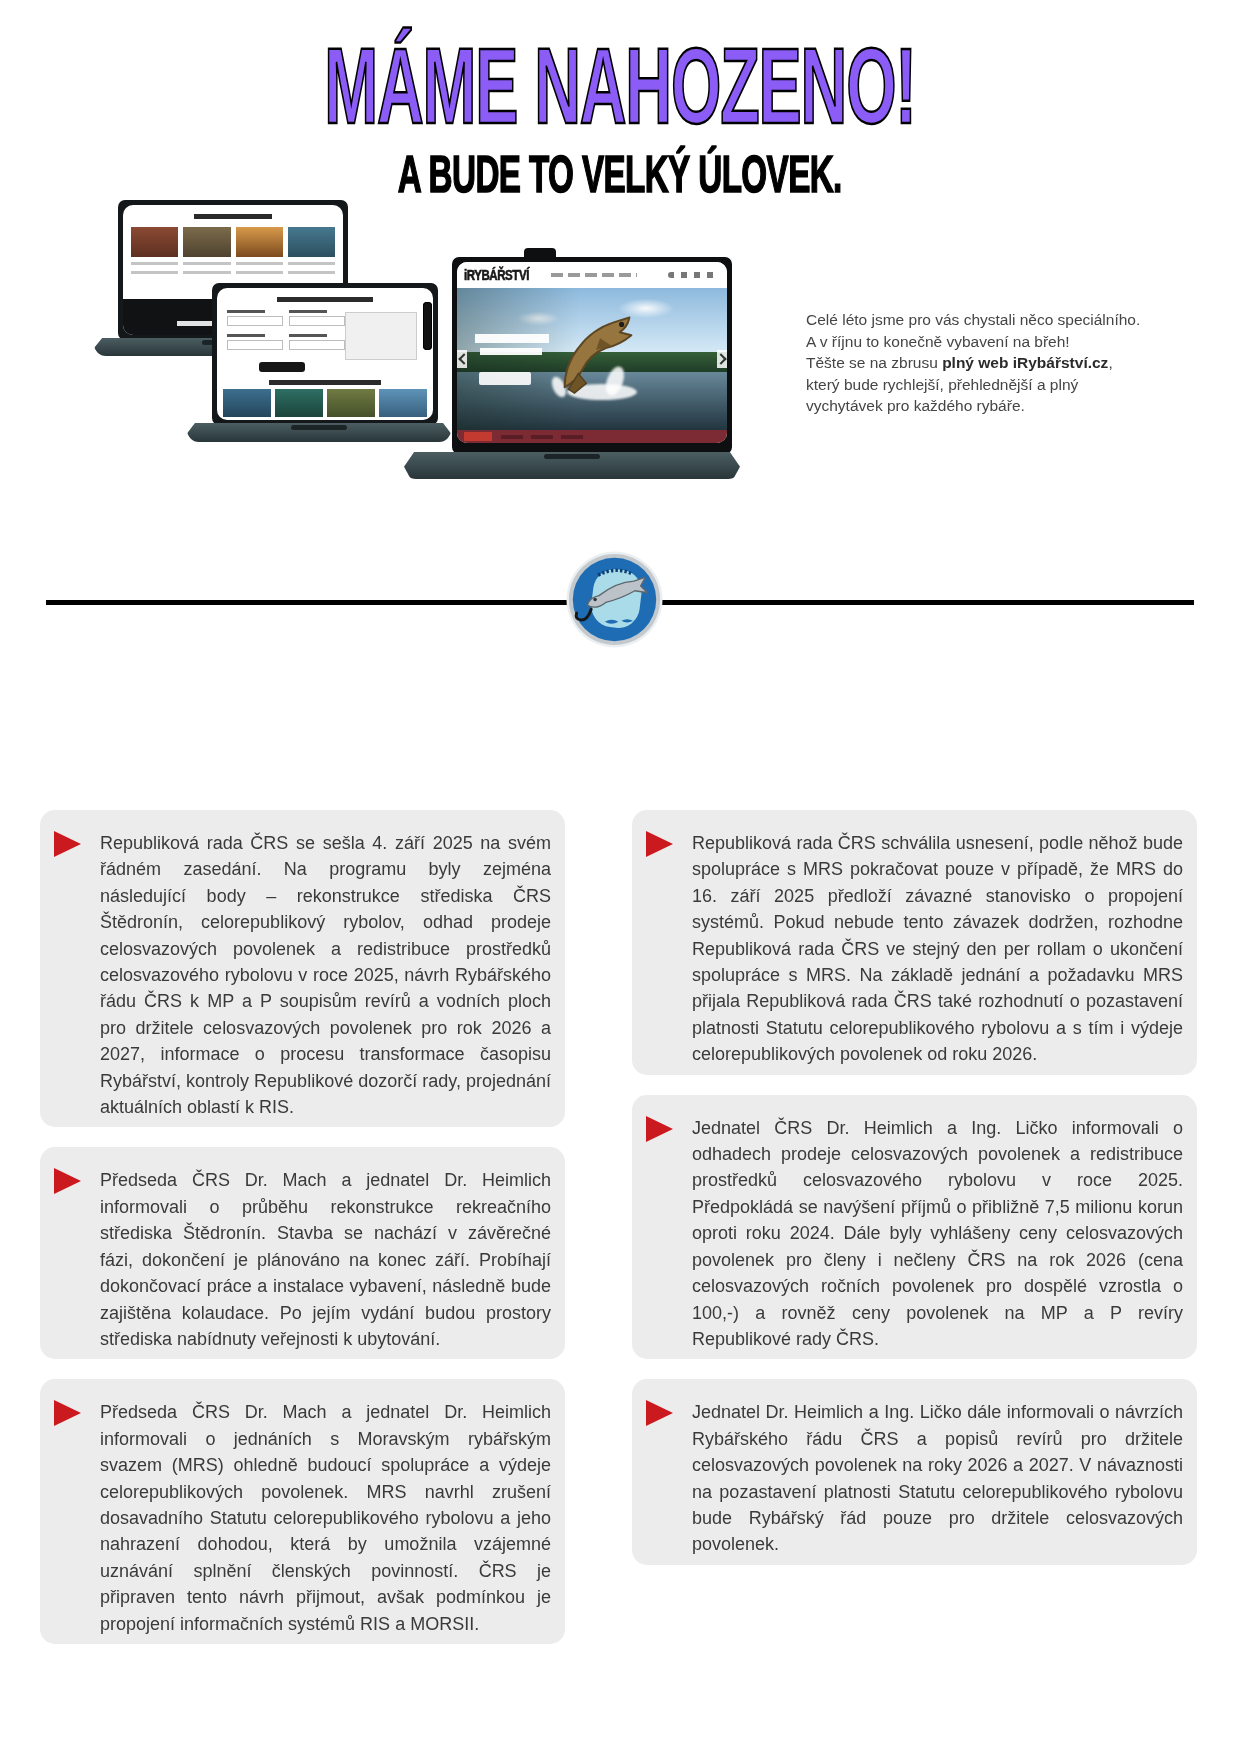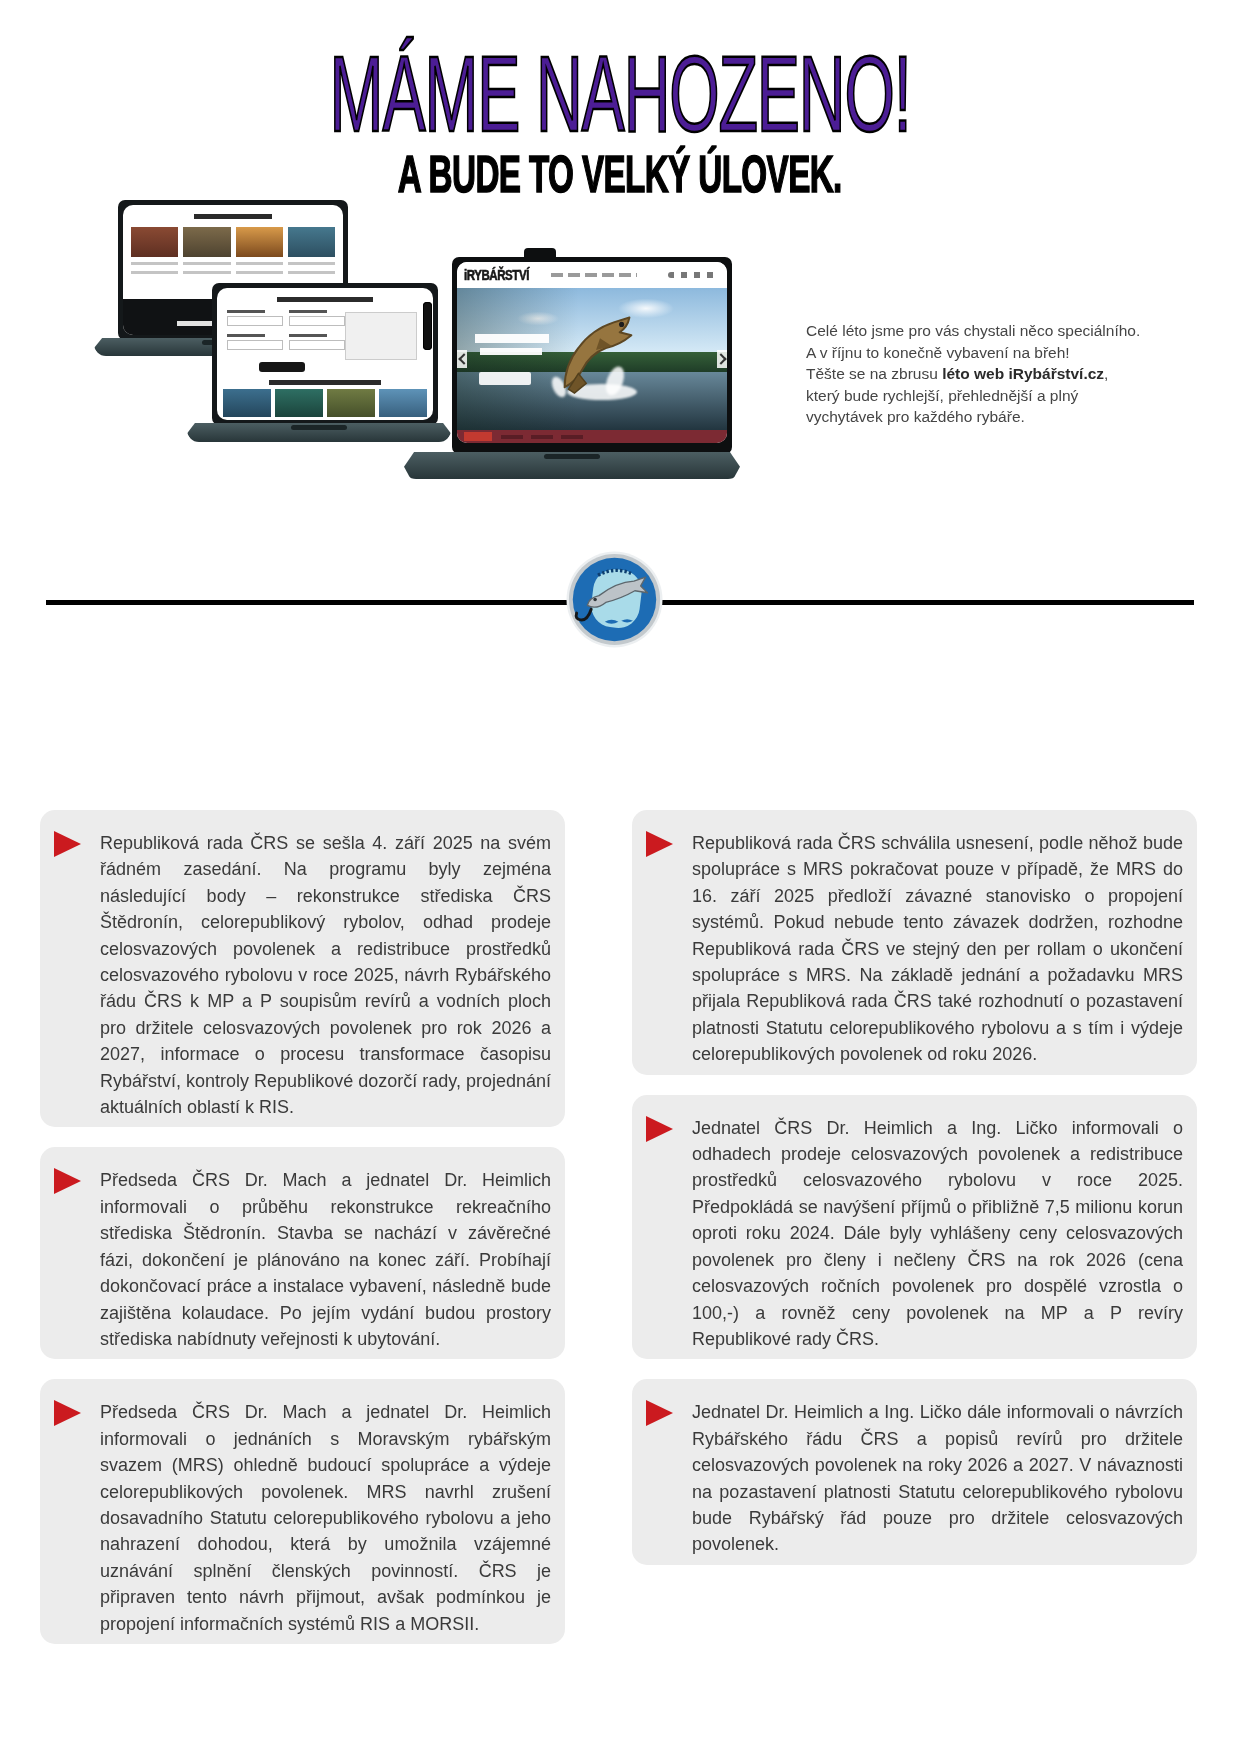--- a/index.html
+++ b/index.html
@@ -2,21 +2,21 @@
 <html><head>
 <meta charset="utf-8">
 <style>
   html,body{margin:0;padding:0;background:#fff;}
   #page{position:relative;width:1240px;height:1754px;background:#fff;overflow:hidden;
         font-family:"Liberation Sans","DejaVu Sans",sans-serif;color:#3a3a3a;}
 
   
   .center-line{position:absolute;left:0;width:1240px;text-align:center;white-space:nowrap;}
   .cond{display:inline-block;transform-origin:50% 50%;}
-  #headline{top:40px;font-size:108px;line-height:1;font-weight:400;color:#4c1d95;}
+  #headline{top:32px;font-size:108px;line-height:1;font-weight:700;color:#8b5cf6;}
   #headline .cond{transform:scaleX(.60);-webkit-text-stroke:2.5px #000;letter-spacing:-2px;}
   #subheadline{top:148px;font-size:52px;line-height:1;font-weight:700;color:#000;}
   #subheadline .cond{transform:scaleX(.64);-webkit-text-stroke:1.5px #000;letter-spacing:-1px;}
 
   
   .laptop{position:absolute;background:#14181a;border-radius:7px;box-sizing:border-box;}
   .scr{position:relative;width:100%;height:100%;background:#fff;overflow:hidden;border-radius:10px;}
   .base{position:absolute;background:linear-gradient(#4c5e62,#283639);
         border-radius:3px 3px 12px 12px;clip-path:polygon(3% 0,97% 0,100% 55%,98% 100%,2% 100%,0 55%);}
   .base::before{content:"";position:absolute;left:50%;top:2px;transform:translateX(-50%);
@@ -91,21 +91,21 @@
   .arr{position:absolute;top:50%;width:10px;height:18px;margin-top:-9px;background:rgba(255,255,255,.85);}
   .arr::before{content:"";position:absolute;top:5px;width:6px;height:6px;border-left:2px solid #333;border-bottom:2px solid #333;}
   .arr.l{left:0;}  .arr.l::before{left:3px;transform:rotate(45deg);}
   .arr.r{right:0;} .arr.r::before{left:0;transform:rotate(-135deg);}
   .maroon{height:13px;flex:none;background:#7c2a33;position:relative;}
   .maroon::before{content:"";position:absolute;left:7px;top:2px;width:28px;height:9px;background:#c23a30;}
   .maroon::after{content:"";position:absolute;left:44px;top:5px;width:90px;height:4px;
       background:repeating-linear-gradient(90deg,#591d25 0 22px,transparent 22px 30px);}
 
   
-  #intro{position:absolute;left:806px;top:320px;width:336px;font-size:15.5px;line-height:21.6px;color:#454545;}
+  #intro{position:absolute;left:806px;top:309px;width:336px;font-size:15.5px;line-height:21.6px;color:#454545;}
   #intro strong{color:#2b2b2b;}
 
   
   #divider{position:absolute;left:46px;top:600px;width:1148px;height:5px;background:#000;}
   #crs-logo{position:absolute;left:566px;top:551px;width:97px;height:97px;}
 
   
   #sec-title{top:662px;font-size:60px;line-height:1;font-weight:700;color:#000;}
   #sec-title .cond{transform:scaleX(.74);-webkit-text-stroke:1.6px #000;letter-spacing:-1px;}
   #sec-sub{top:739px;font-size:24px;line-height:1;font-weight:700;color:#000;}
@@ -195,21 +195,21 @@
         </div>
         <div class="maroon"></div>
       </div>
     </div>
     <div class="base" id="baseC"></div>
   </div>
 
   <div id="intro">
     <span>Celé léto jsme pro vás chystali něco speciálního.</span><br>
     <span>A v říjnu to konečně vybavení na břeh!</span><br>
-    <span>Těšte se na zbrusu </span><strong>léto web iRybářství.cz</strong><span>,</span><br>
+    <span>Těšte se na zbrusu </span><strong>plný web iRybářství.cz</strong><span>,</span><br>
     <span>který bude rychlejší, přehlednější a plný</span><br>
     <span>vychytávek pro každého rybáře.</span>
   </div>
 
   <div id="divider"></div>
   <svg id="crs-logo" viewBox="0 0 100 100">
     <circle cx="50" cy="50" r="49.5" fill="#eceff1"></circle>
     <circle cx="50" cy="50" r="47" fill="#c3c9cd"></circle>
     <circle cx="50" cy="50" r="43" fill="#1d6cb4"></circle>
     <rect x="27" y="19" width="50" height="60" rx="22" fill="#a9dbe9" transform="rotate(7 52 49)"></rect>

